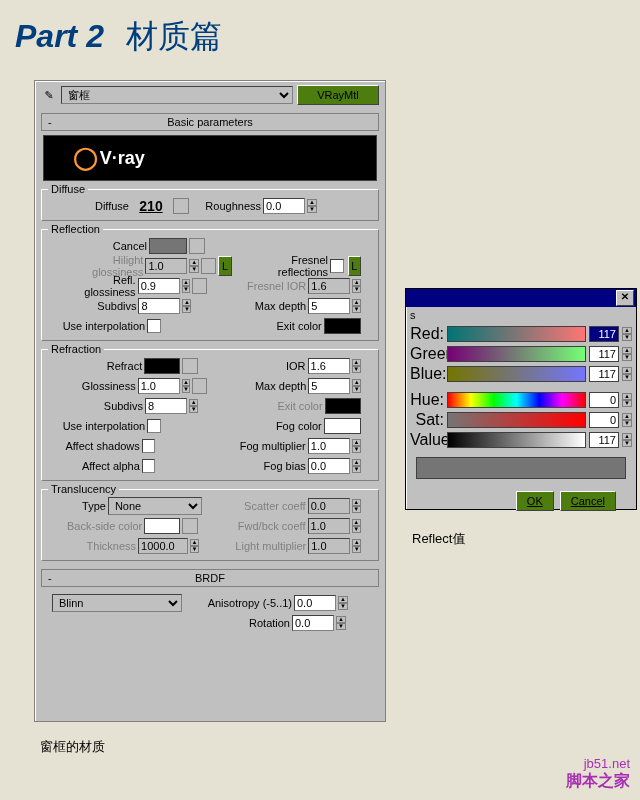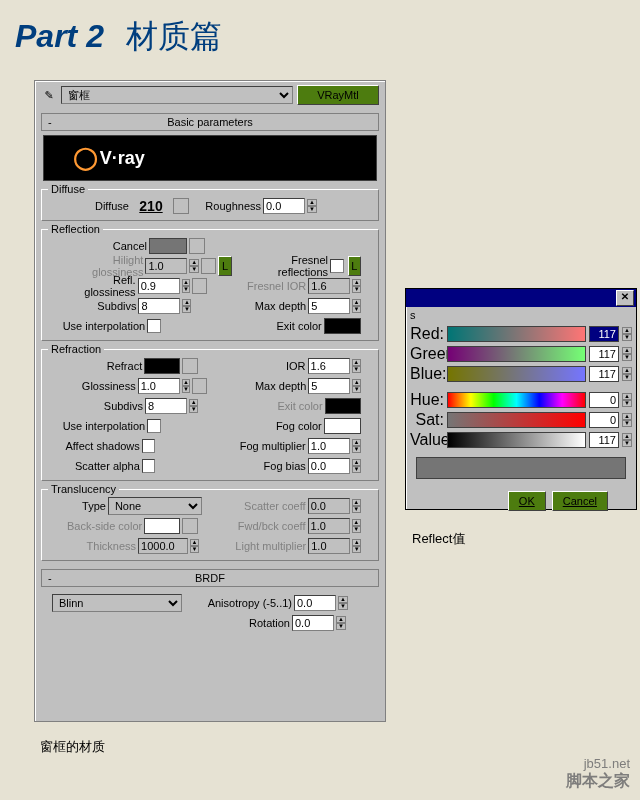--- a/index.html
+++ b/index.html
@@ -34,23 +34,23 @@
 .big-num{font-size:14px;font-weight:bold;text-decoration:underline;background:transparent;border:none}
 .color-dialog{position:absolute;top:288px;left:405px;width:230px;height:220px;background:#c0c0c0;border:1px solid #000;box-shadow:1px 1px 0 #fff inset}
 .dlg-title{background:#000080;height:18px;display:flex;justify-content:flex-end;align-items:center;padding:0 2px}
 .dlg-close{width:16px;height:14px;background:#c0c0c0;border:1px solid #fff;border-right-color:#404040;border-bottom-color:#404040;font-size:10px;text-align:center;line-height:12px;font-weight:bold}
 .color-row{display:flex;align-items:center;height:18px;margin:2px 4px;gap:3px}
 .color-row .cl{width:34px;text-align:right;font-size:16px}
 .gradient{flex:1;height:14px;border:1px solid #404040}
 .cnum{width:24px;height:14px;background:#fff;border:1px solid #404040;font-size:11px;text-align:right;padding:0 2px}
 .cnum.hl{background:#000080;color:#fff}
 .preview-sw{margin:8px 10px;height:20px;background:#757575;border:1px solid #404040}
-.dlg-btns{display:flex;justify-content:flex-end;gap:6px;padding:4px 28px}
+.dlg-btns{display:flex;justify-content:flex-end;gap:6px;padding:4px 20px}
 .lbl-ext{position:absolute;font-size:13px;color:#000}
-.watermark{position:absolute;bottom:8px;right:10px;color:#737373;font-size:13px;text-align:right;opacity:.9}
+.watermark{position:absolute;bottom:8px;right:10px;color:#a21caf;font-size:13px;text-align:right;opacity:.9}
 .watermark .big{font-size:16px;font-weight:bold}
 </style>
 </head>
 <body>
 
 <div class="title">
 <span class="p2">Part 2</span><span class="ch">材质篇</span>
 </div>
 
 <div class="mat-panel">
@@ -202,21 +202,21 @@
         <span class="cb"></span>
         <span style="width:68px"></span>
         <span class="lbl" style="width:92px">Fog multiplier</span>
         <input class="num-input" value="1.0" style="">
         <div class="spinner">
           <div>▲</div>
           <div>▼</div>
         </div>
       </div>
 <div class="row">
-        <span class="lbl" style="width:88px">Scatter alpha</span>
+        <span class="lbl" style="width:88px">Affect alpha</span>
         <span class="cb"></span>
         <span style="width:68px"></span>
         <span class="lbl" style="width:92px">Fog bias</span>
         <input class="num-input" value="0.0" style="">
         <div class="spinner">
           <div>▲</div>
           <div>▼</div>
         </div>
       </div>
 </div>

